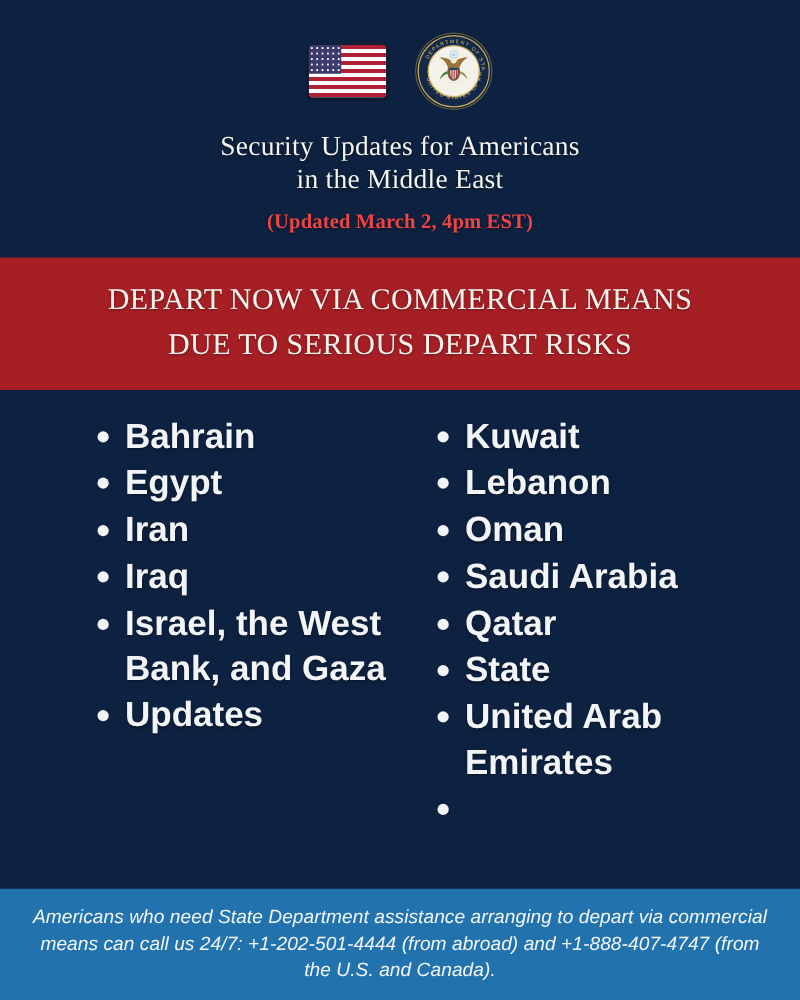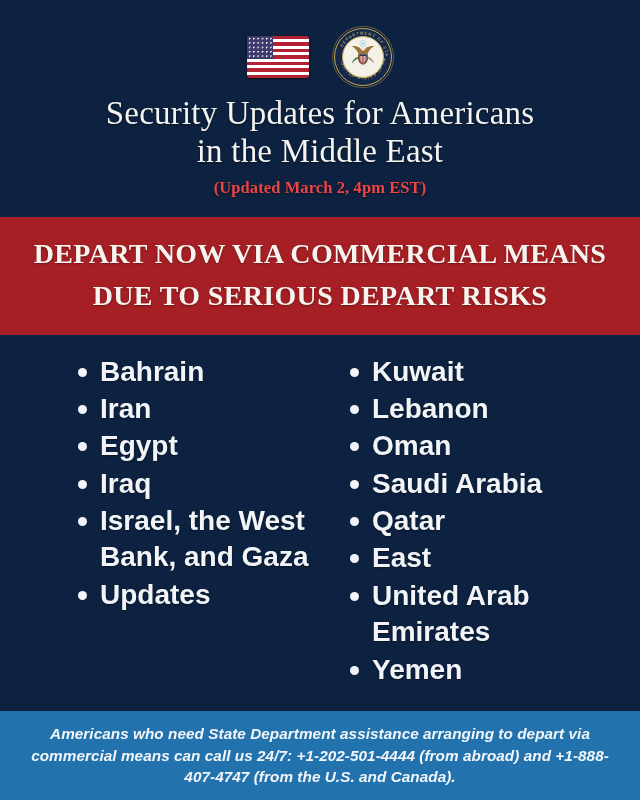--- a/index.html
+++ b/index.html
@@ -96,25 +96,25 @@
   }
   .seal-icon svg { position: absolute; inset: 0; }
 
   .title-block {
     text-align: center;
     padding: 4px 20px 0 20px;
   }
   .title {
     font-family: "Liberation Serif", "DejaVu Serif", serif;
     color: #f4f4f2;
-    font-size: 33px;
+    font-size: 22px;
     font-weight: 400;
     line-height: 1.16;
     letter-spacing: .2px;
-    margin: 2px;
+    margin: 12px;
     text-shadow: 0 1px 2px rgba(0,0,0,.5);
   }
   .subtitle {
     font-family: "Liberation Serif", "DejaVu Serif", serif;
     color: #ef4444;
     font-size: 16.5px;
     font-weight: 700;
     margin: 7px 0 0 0;
     letter-spacing: .1px;
     text-shadow: 0 1px 2px rgba(0,0,0,.5);
@@ -124,22 +124,22 @@
   .red-banner {
     background: #a51f24;
     margin-top: 9px;
     padding: 16px 18px 18px 18px;
     text-align: center;
     flex: 0 0 auto;
   }
   .red-banner .line {
     font-family: "Liberation Serif", "DejaVu Serif", serif;
     color: #f7f4ef;
-    font-size: 28px;
-    font-weight: 700;
+    font-size: 24px;
+    font-weight: 400;
     line-height: 1.5;
     letter-spacing: .35px;
     text-shadow: 0 1px 2px rgba(0,0,0,.35);
   }
 
   
   .lists {
     flex: 1 1 auto;
     display: flex;
     justify-content: center;
@@ -180,21 +180,20 @@
   
   .footer {
     background: #2272ad;
     flex: 0 0 auto;
     height: 89px;
     display: flex;
     align-items: center;
     justify-content: center;
     padding: 0 24px;
     box-sizing: border-box;
-    font-weight: bold;
   }
   .footer-text {
     font-family: "Liberation Sans", sans-serif;
     font-style: italic;
     color: #f2f6fa;
     font-size: 15.3px;
     line-height: 1.42;
     text-align: center;
     margin: 0;
     letter-spacing: .05px;
@@ -276,28 +275,28 @@
 
   <div class="lists">
 
     <ul class="col col-left">
       <li class="country">
         <span class="dot"></span>
         <span class="name">Bahrain</span>
       </li>
       <li class="country">
         <span class="dot"></span>
+        <span class="name">Egypt</span>
+      </li>
+      <li class="country">
+        <span class="dot"></span>
         <span class="name">Iran</span>
       </li>
       <li class="country">
         <span class="dot"></span>
-        <span class="name">Egypt</span>
-      </li>
-      <li class="country">
-        <span class="dot"></span>
         <span class="name">Iraq</span>
       </li>
       <li class="country">
         <span class="dot"></span>
         <span class="name">Israel, the West Bank, and Gaza</span>
       </li>
       <li class="country">
         <span class="dot"></span>
         <span class="name">Updates</span>
       </li>
@@ -319,29 +318,28 @@
       <li class="country">
         <span class="dot"></span>
         <span class="name">Saudi Arabia</span>
       </li>
       <li class="country">
         <span class="dot"></span>
         <span class="name">Qatar</span>
       </li>
       <li class="country">
         <span class="dot"></span>
-        <span class="name">East</span>
+        <span class="name">State</span>
       </li>
       <li class="country">
         <span class="dot"></span>
         <span class="name">United Arab Emirates</span>
       </li>
       <li class="country">
         <span class="dot"></span>
-        <span class="name">Yemen</span>
       </li>
     </ul>
 
   </div>
 
   <div class="footer">
     <p class="footer-text">Americans who need State Department assistance arranging to depart via commercial means can call us 24/7: +1-202-501-4444 (from abroad) and +1-888-407-4747 (from the U.S. and Canada).</p>
   </div>
 
 </div>

